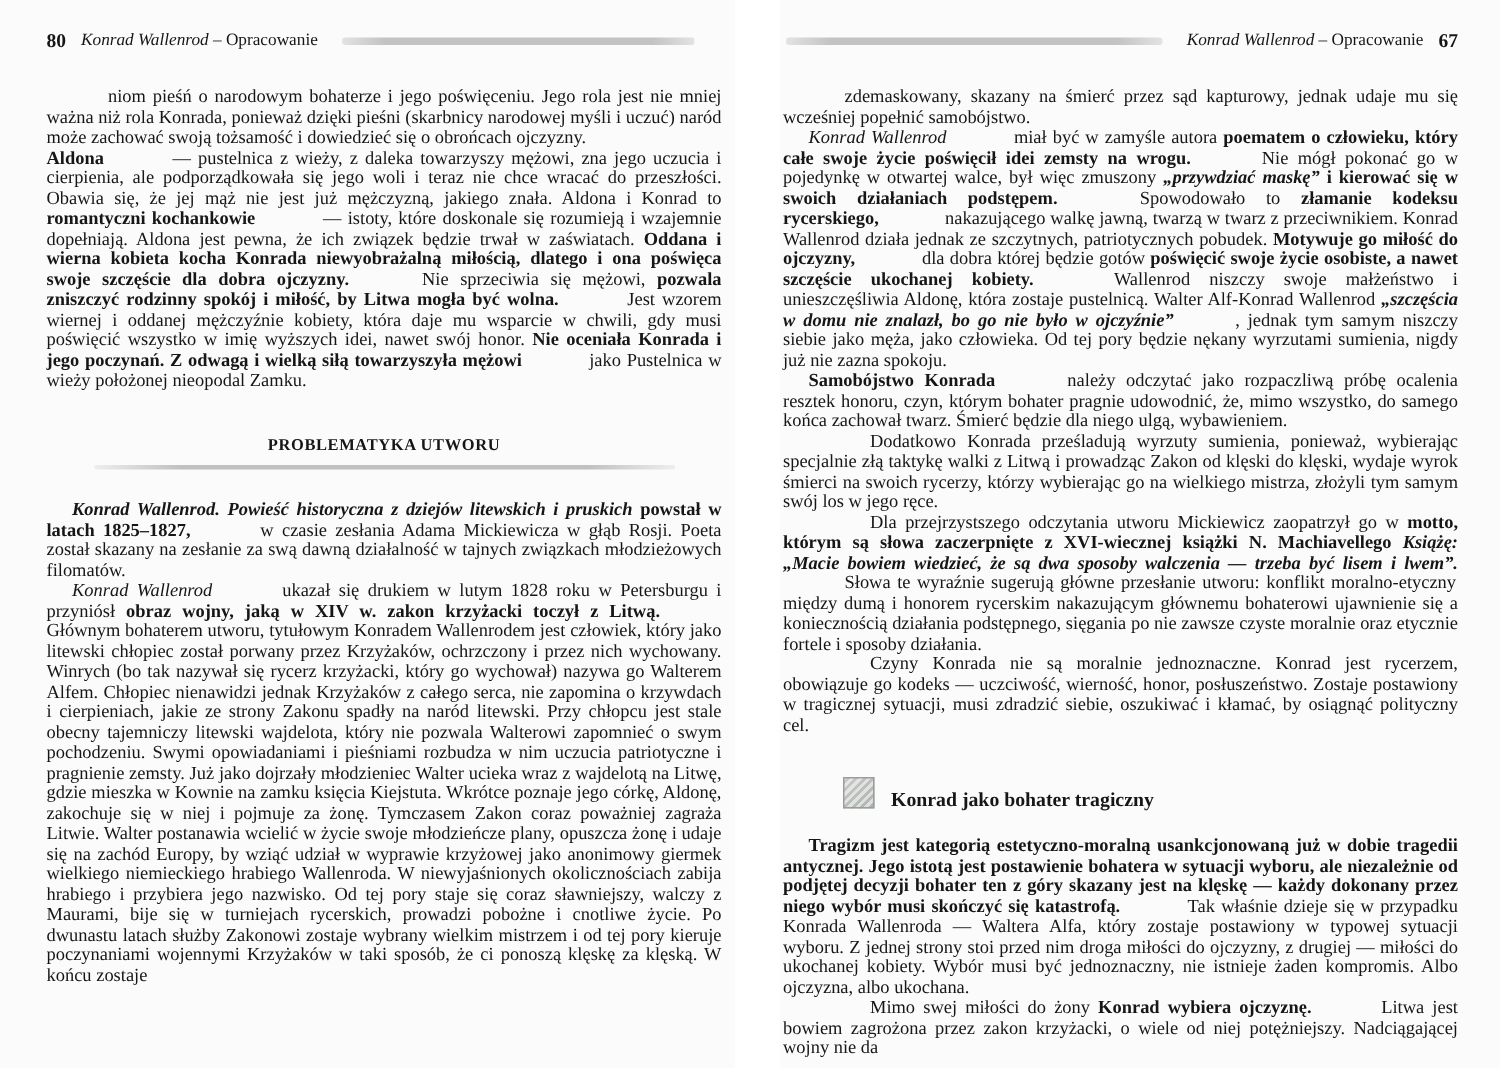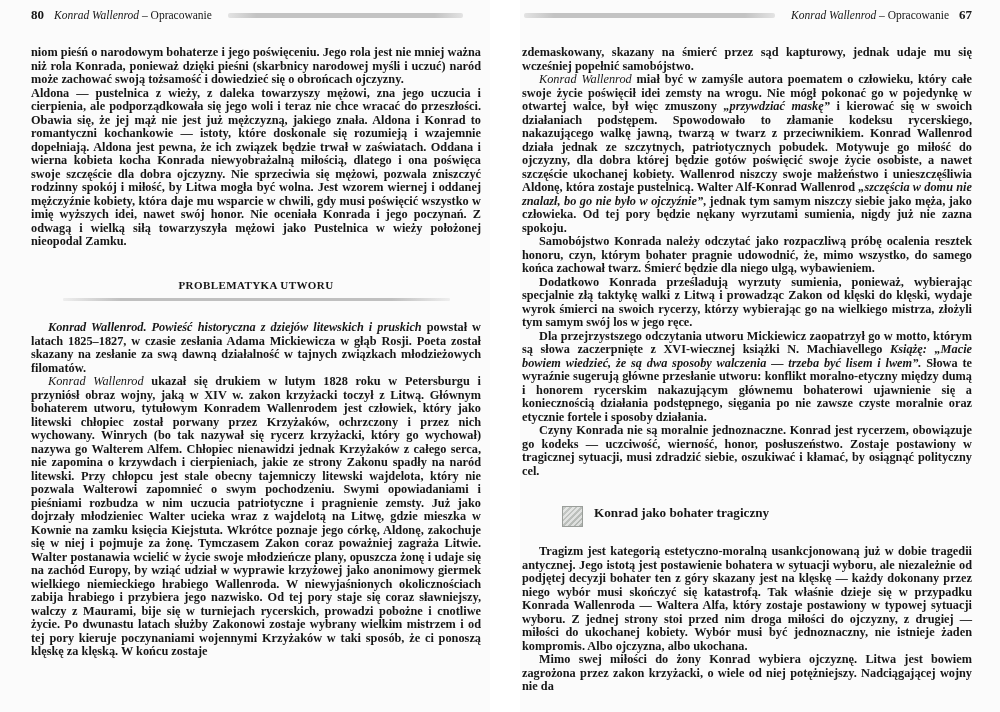--- a/index.html
+++ b/index.html
@@ -11,21 +11,21 @@
     color: #161616;
   }
   .spread {
     display: flex;
     width: 1000px; height: 712px;
     background: linear-gradient(90deg, #fbfbfb 0 49%, #ffffff 49% 52%, #fbfbfb 52%);
   }
   .page {
     width: 500px;
     box-sizing: border-box;
-    padding-top: 8px;
+    padding-top: 20px;
   }
   .page-left  { padding-left: 31px; padding-right: 19px; }
   .page-right { padding-left: 22px; padding-right: 28px; }
 
   .page-header {
     display: flex;
     align-items: center;
     height: 14px;
     margin-bottom: 24px;
     font-size: 11.5px;
@@ -46,21 +46,21 @@
   .page-right .header-bar { margin-right: 16px; margin-left: 2px; }
 
   .page-body {
     font-size: 12.3px;
     line-height: 13.5px;
     text-align: justify;
   }
   .para { margin: 0; }
   .para.indent { text-indent: 17px; }
 
-  .rn  { font-weight: bold; font-style: normal; }
+  .rn  { font-weight: normal; font-style: normal; margin-left: 41px; }
   .rb  { font-weight: bold;   font-style: normal; }
   .ri  { font-weight: normal; font-style: italic; }
   .rbi { font-weight: bold;   font-style: italic; }
 
   .section-heading {
     font-weight: bold;
     font-size: 11px;
     letter-spacing: 0.4px;
     text-align: center;
     margin: 30px 0 6px 0;
@@ -69,21 +69,21 @@
   .section-rule {
     width: 86%;
     height: 3px;
     margin: 0 auto 20px auto;
     border-radius: 1px;
     background: linear-gradient(90deg, #eeeeee, #c0c0c0 15%, #c0c0c0 85%, #eeeeee);
   }
 
   .sub-heading {
     display: flex;
-    align-items: flex-start;
+    align-items: flex-end;
     margin: 28px 0 18px 40px;
     font-weight: bold;
     font-size: 13.2px;
     text-indent: 0;
   }
   .ornament {
     width: 21px; height: 21px;
     margin-right: 11px;
     background:
       repeating-linear-gradient(135deg, rgba(255,255,255,0.55) 0 2px, rgba(0,0,0,0) 2px 4px),

